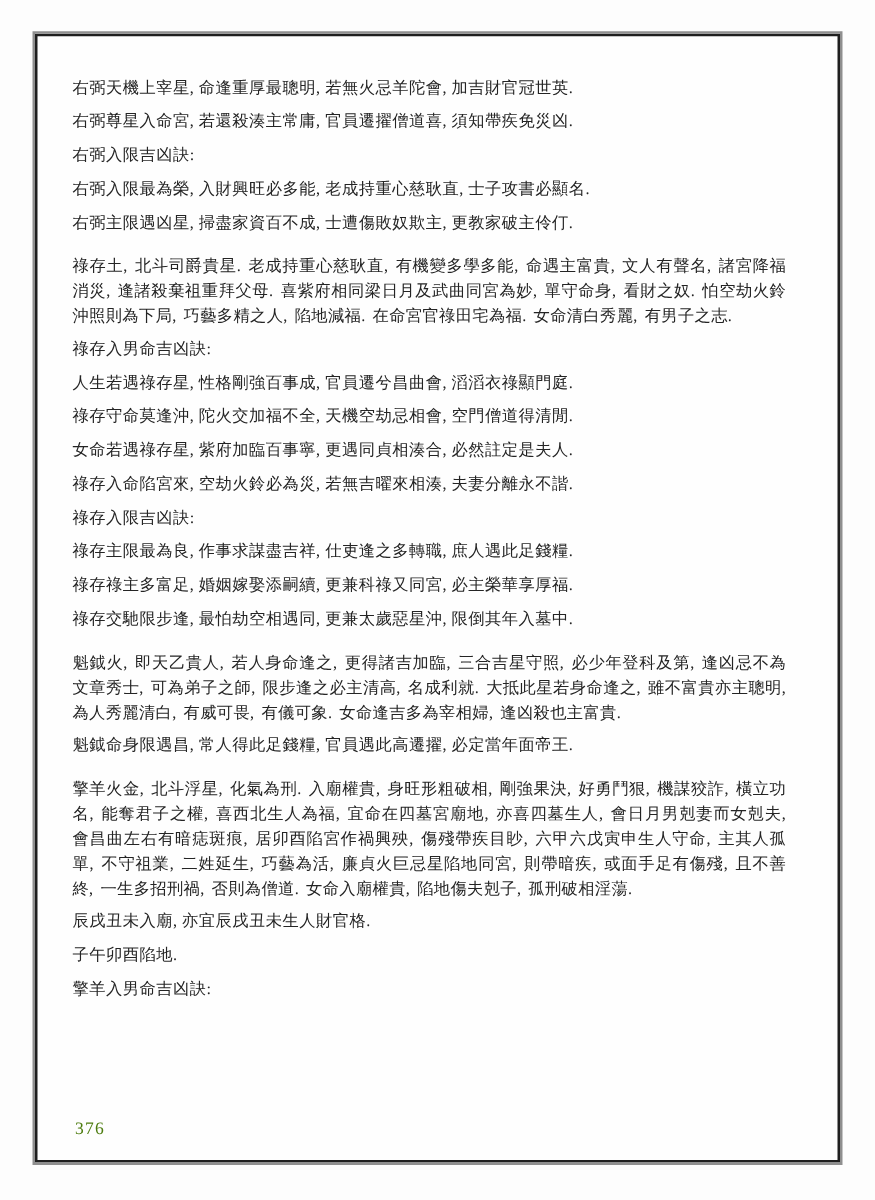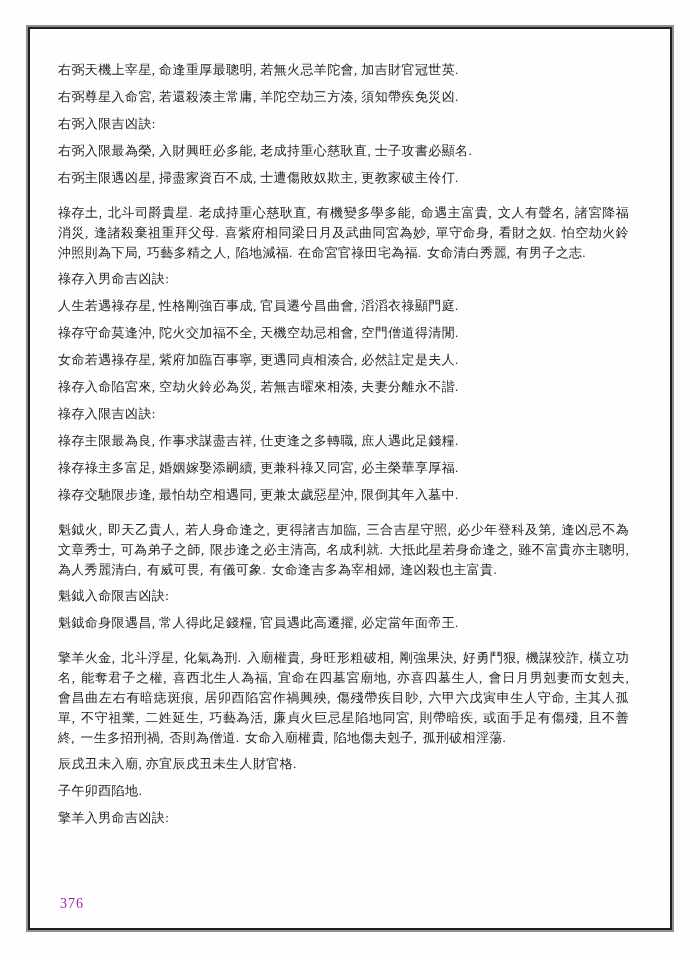--- a/index.html
+++ b/index.html
@@ -40,45 +40,44 @@
     text-align: justify;
     letter-spacing: 0.3px;
     word-spacing: 2px;
   }
   .pagenum {
     position: absolute;
     left: 30px;
     bottom: 16px;
     font-size: 14px;
     letter-spacing: 1px;
-    color: #a21caf;
+    color: #4d7c0f;
   }
 </style>
 </head>
 <body>
 
 <div class="frame">
   <div class="content">
     <div class="ln">右弼天機上宰星, 命逢重厚最聰明, 若無火忌羊陀會, 加吉財官冠世英.</div>
-    <div class="ln">右弼尊星入命宮, 若還殺湊主常庸, 羊陀空劫三方湊, 須知帶疾免災凶.</div>
+    <div class="ln">右弼尊星入命宮, 若還殺湊主常庸, 官員遷擢僧道喜, 須知帶疾免災凶.</div>
     <div class="ln">右弼入限吉凶訣:</div>
     <div class="ln">右弼入限最為榮, 入財興旺必多能, 老成持重心慈耿直, 士子攻書必顯名.</div>
     <div class="ln">右弼主限遇凶星, 掃盡家資百不成, 士遭傷敗奴欺主, 更教家破主伶仃.</div>
     <div class="para">祿存土, 北斗司爵貴星. 老成持重心慈耿直, 有機變多學多能, 命遇主富貴, 文人有聲名, 諸宮降福消災, 逢諸殺棄祖重拜父母. 喜紫府相同梁日月及武曲同宮為妙, 單守命身, 看財之奴. 怕空劫火鈴沖照則為下局, 巧藝多精之人, 陷地減福. 在命宮官祿田宅為福. 女命清白秀麗, 有男子之志.</div>
     <div class="ln">祿存入男命吉凶訣:</div>
     <div class="ln">人生若遇祿存星, 性格剛強百事成, 官員遷兮昌曲會, 滔滔衣祿顯門庭.</div>
     <div class="ln">祿存守命莫逢沖, 陀火交加福不全, 天機空劫忌相會, 空門僧道得清閒.</div>
     <div class="ln">女命若遇祿存星, 紫府加臨百事寧, 更遇同貞相湊合, 必然註定是夫人.</div>
     <div class="ln">祿存入命陷宮來, 空劫火鈴必為災, 若無吉曜來相湊, 夫妻分離永不諧.</div>
     <div class="ln">祿存入限吉凶訣:</div>
     <div class="ln">祿存主限最為良, 作事求謀盡吉祥, 仕吏逢之多轉職, 庶人遇此足錢糧.</div>
     <div class="ln">祿存祿主多富足, 婚姻嫁娶添嗣續, 更兼科祿又同宮, 必主榮華享厚福.</div>
     <div class="ln">祿存交馳限步逢, 最怕劫空相遇同, 更兼太歲惡星沖, 限倒其年入墓中.</div>
     <div class="para">魁鉞火, 即天乙貴人, 若人身命逢之, 更得諸吉加臨, 三合吉星守照, 必少年登科及第, 逢凶忌不為文章秀士, 可為弟子之師, 限步逢之必主清高, 名成利就. 大抵此星若身命逢之, 雖不富貴亦主聰明, 為人秀麗清白, 有威可畏, 有儀可象. 女命逢吉多為宰相婦, 逢凶殺也主富貴.</div>
-    <div class="ln">魁鉞入命限吉凶訣:</div>
     <div class="ln">魁鉞命身限遇昌, 常人得此足錢糧, 官員遇此高遷擢, 必定當年面帝王.</div>
     <div class="para">擎羊火金, 北斗浮星, 化氣為刑. 入廟權貴, 身旺形粗破相, 剛強果決, 好勇鬥狠, 機謀狡詐, 橫立功名, 能奪君子之權, 喜西北生人為福, 宜命在四墓宮廟地, 亦喜四墓生人, 會日月男剋妻而女剋夫, 會昌曲左右有暗痣斑痕, 居卯酉陷宮作禍興殃, 傷殘帶疾目眇, 六甲六戊寅申生人守命, 主其人孤單, 不守祖業, 二姓延生, 巧藝為活, 廉貞火巨忌星陷地同宮, 則帶暗疾, 或面手足有傷殘, 且不善終, 一生多招刑禍, 否則為僧道. 女命入廟權貴, 陷地傷夫剋子, 孤刑破相淫蕩.</div>
     <div class="ln">辰戌丑未入廟, 亦宜辰戌丑未生人財官格.</div>
     <div class="ln">子午卯酉陷地.</div>
     <div class="ln">擎羊入男命吉凶訣:</div>
   </div>
   <div class="pagenum">376</div>
 </div>
 
 </body></html>

